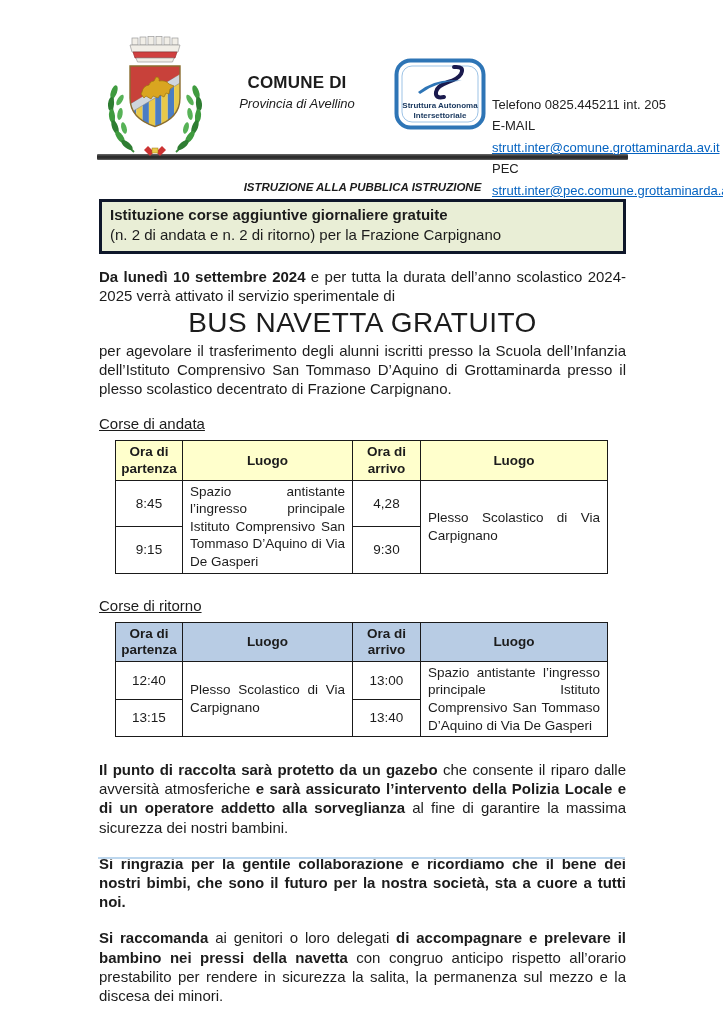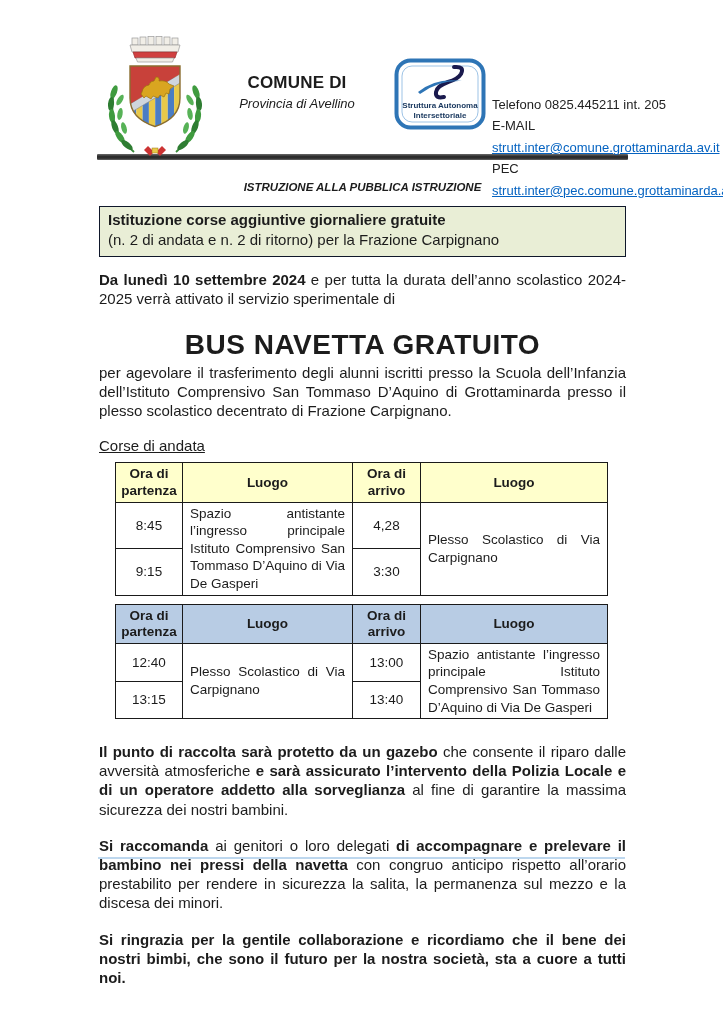--- a/index.html
+++ b/index.html
@@ -46,41 +46,41 @@
   .content { padding: 0 97px 0 99px; }
 
   .dept {
     text-align: center;
     font-size: 11.5px;
     font-weight: bold;
     font-style: italic;
     margin-top: 21px;
   }
   .notice-box {
-    margin-top: 13px;
+    margin-top: 6px;
     background: var(--notice-bg, #e9eed6);
-    border: 1px solid #0f172a;
+    border: 3px solid #0f172a;
     padding: 3px 21px 5px 8px;
     font-size: 15px;
     line-height: 1.35;
   }
   .notice-line1 { font-weight: bold; }
 
   .para {
     font-size: 15px;
     line-height: 1.28;
     text-align: justify;
     margin-top: 13px;
   }
   .main-title {
     text-align: center;
     font-size: 28px;
-    font-weight: bold;
+    font-weight: normal;
     letter-spacing: .5px;
-    margin-top: 21px;
+    margin-top: 2px;
   }
   .purpose { margin-top: 2px; }
 
   .table-heading {
     font-size: 15px;
     text-decoration: underline;
     margin-top: 17px;
   }
   .ritorno-heading { margin-top: 23px; }
 
@@ -247,25 +247,26 @@
         <th>Luogo</th>
       </tr>
       <tr>
         <td class="time">8:45</td>
         <td class="place" rowspan="2">Spazio antistante l’ingresso principale Istituto Comprensivo San Tommaso D’Aquino di Via De Gasperi</td>
         <td class="time">4,28</td>
         <td class="place" rowspan="2">Plesso Scolastico di Via Carpignano</td>
       </tr>
       <tr>
         <td class="time">9:15</td>
-        <td class="time">3:30</td>
+        <td class="time">9:30</td>
       </tr>
     </tbody>
       </table>
 
+    <div class="table-heading ritorno-heading">Corse di ritorno</div>
     <table class="sched ritorno">
       <colgroup>
           <col class="c-time1">
           <col class="c-place1">
           <col class="c-time2">
           <col class="c-place2">
         </colgroup>
       <tbody>
           <tr>
         <th>Ora di partenza</th>
@@ -281,20 +282,20 @@
       </tr>
       <tr>
         <td class="time">13:15</td>
         <td class="time">13:40</td>
       </tr>
     </tbody>
       </table>
 
     <p class="para para-gazebo"><span class="b">Il punto di raccolta sarà protetto da un gazebo</span><span> che consente il riparo dalle avversità atmosferiche </span><span class="b">e sarà assicurato l’intervento della Polizia Locale e di un operatore addetto alla sorveglianza</span><span> al fine di garantire la massima sicurezza dei nostri bambini.</span></p>
 
+    <p class="para para-ringrazia">Si ringrazia per la gentile collaborazione e ricordiamo che il bene dei nostri bimbi, che sono il futuro per la nostra società, sta a cuore a tutti noi.</p>
+
     <p class="para para-raccomanda"><span class="b">Si raccomanda</span><span> ai genitori o loro delegati </span><span class="b">di accompagnare e prelevare il bambino nei pressi della navetta</span><span> con congruo anticipo rispetto all’orario prestabilito per rendere in sicurezza la salita, la permanenza sul mezzo e la discesa dei minori.</span></p>
-
-    <p class="para para-ringrazia">Si ringrazia per la gentile collaborazione e ricordiamo che il bene dei nostri bimbi, che sono il futuro per la nostra società, sta a cuore a tutti noi.</p>
 
   </div>
 
   <div class="footer-rule"></div>
 </div>
 
 </body></html>

